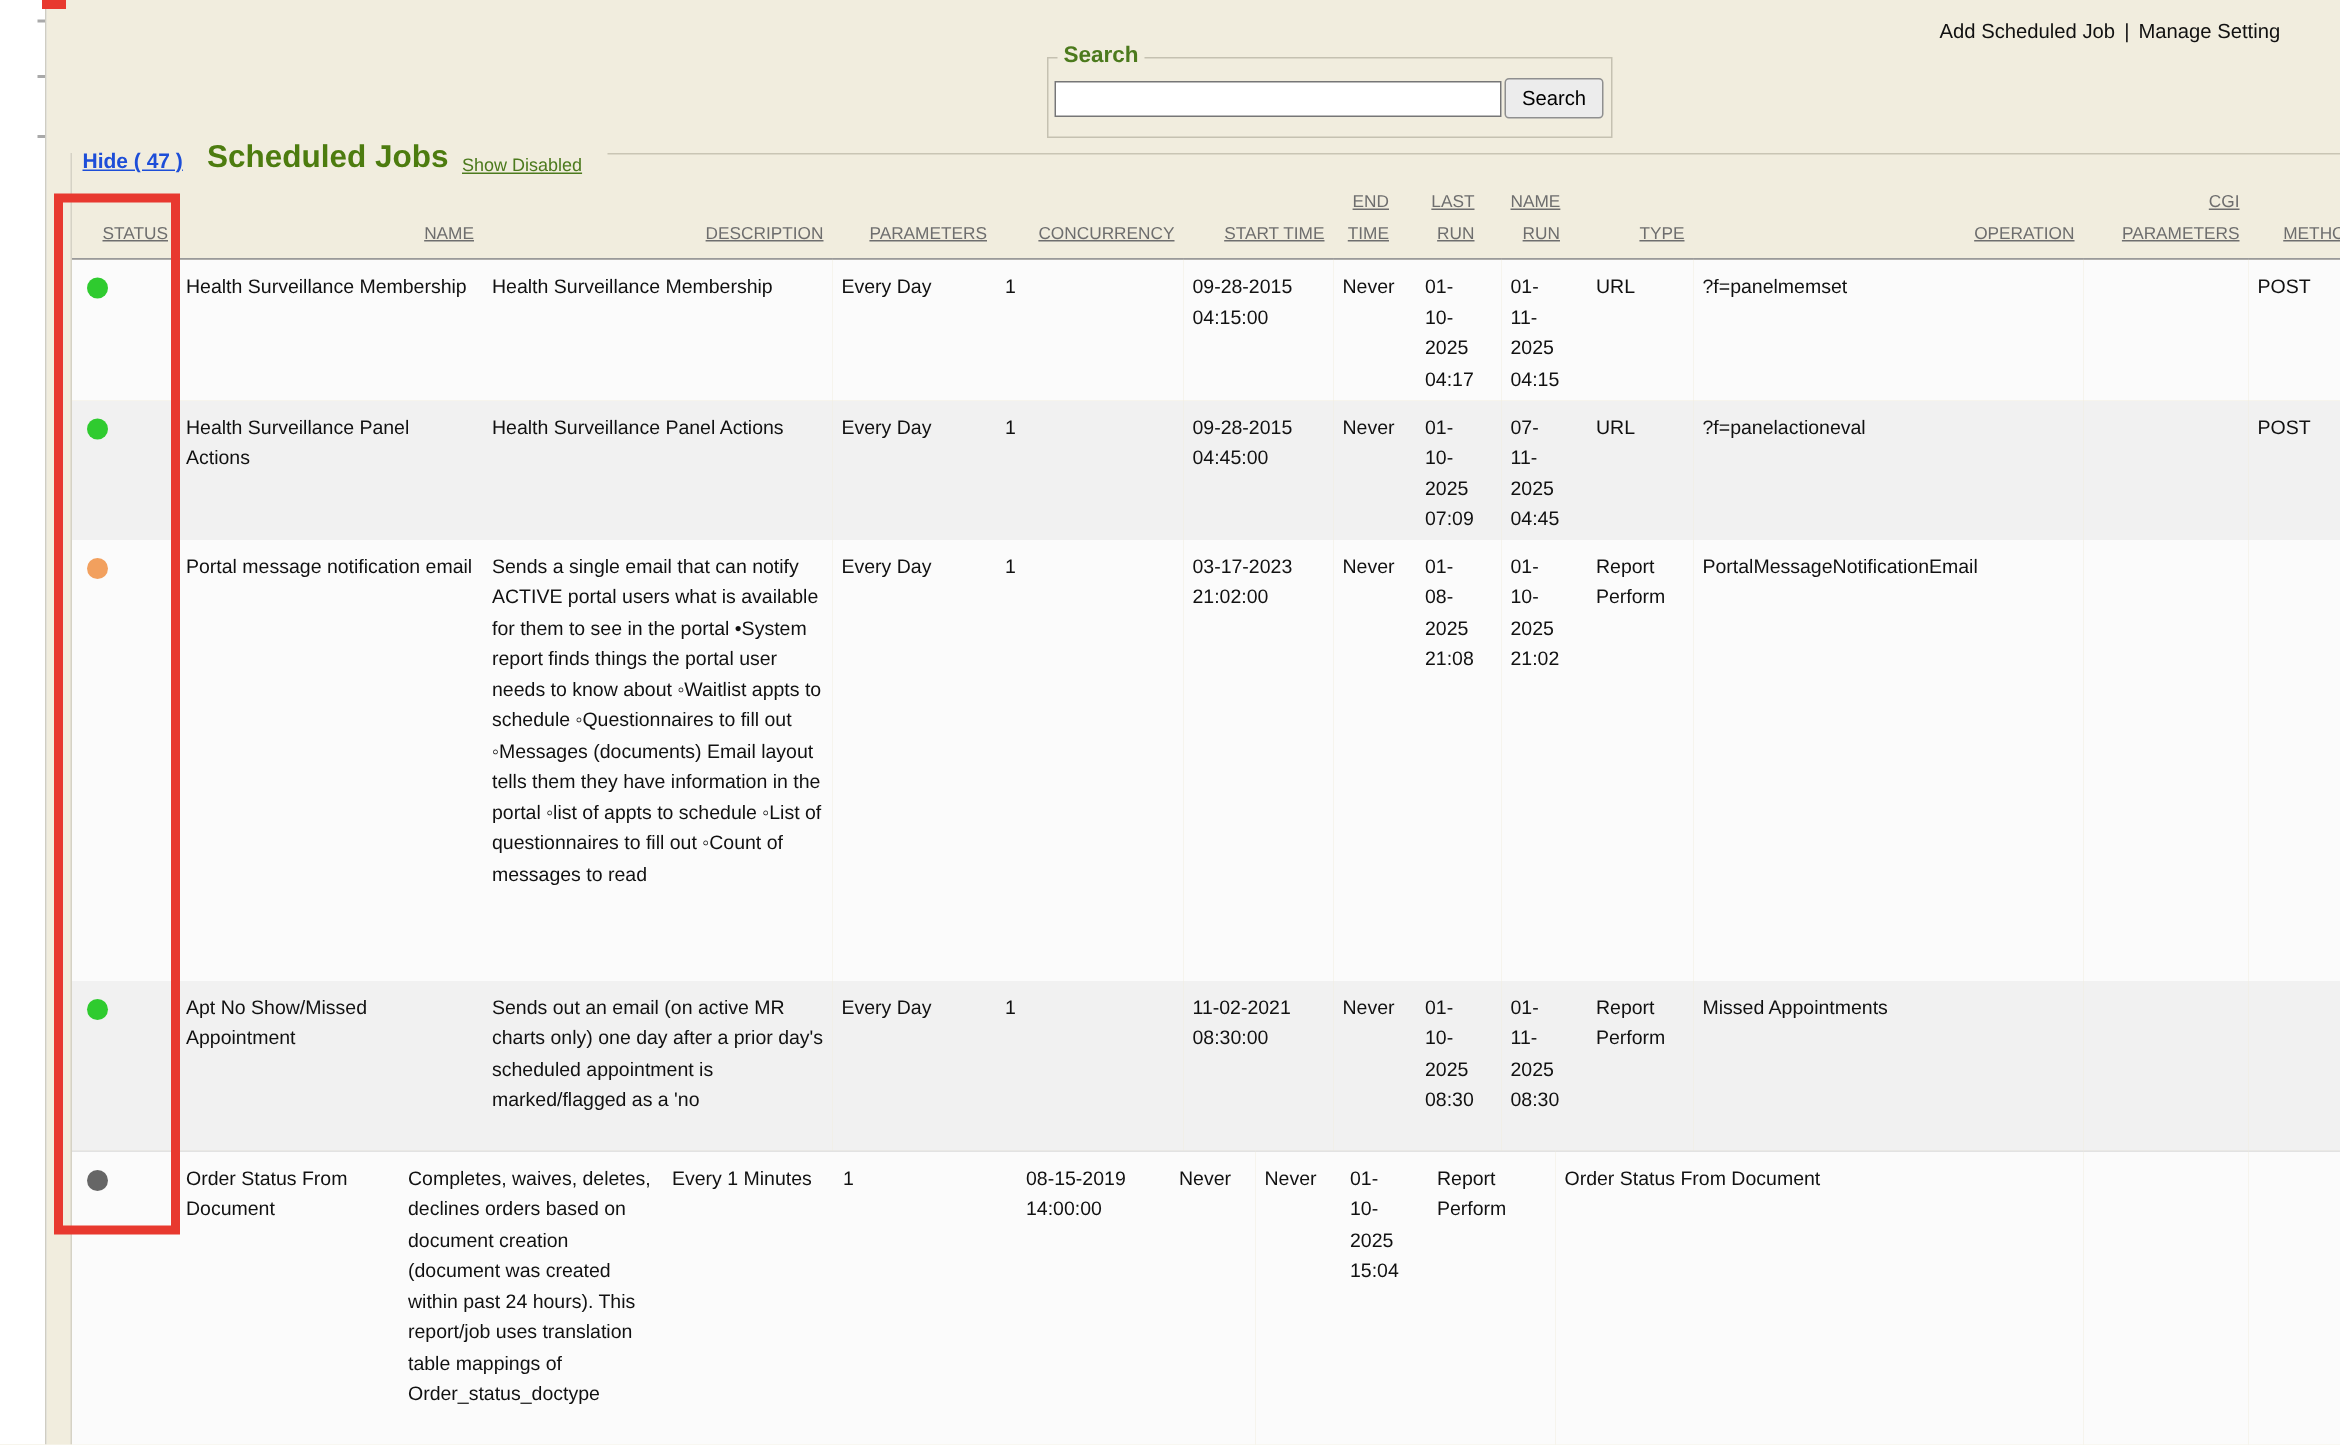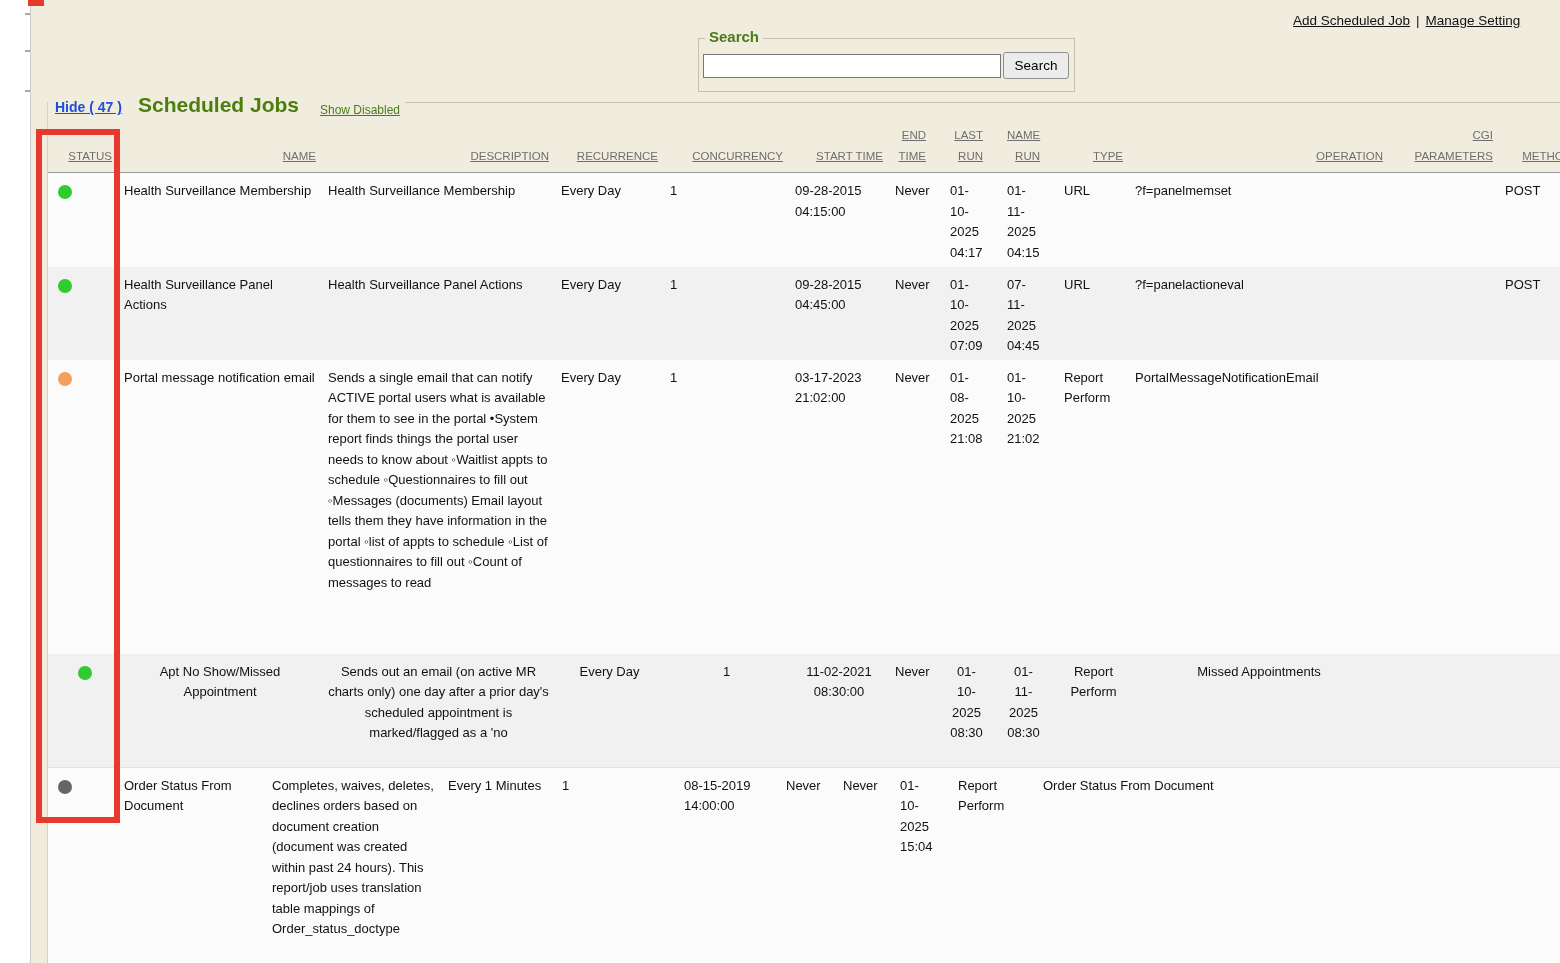--- a/index.html
+++ b/index.html
@@ -4,53 +4,53 @@
 <style>
   html,body{margin:0;padding:0;}
   #page{position:relative;width:1560px;height:963px;overflow:hidden;
         background:#f1edde;font-family:"Liberation Sans",sans-serif;color:#111;}
   
   #gutter{position:absolute;left:0;top:0;width:30px;height:963px;background:#ffffff;
           border-right:1px solid #cfcdc3;}
   .tick{position:absolute;left:25px;width:5px;height:2px;background:#a9a9a9;}
   
   #top-links{position:absolute;left:1293px;top:13px;white-space:nowrap;font-size:13.5px;}
-  #top-links a{color:#111;text-decoration:underline;cursor:pointer;}
+  #top-links a{color:#111;cursor:pointer;}
   .link-sep{margin:0 6px;}
   
   #search-box{position:absolute;left:698px;top:38px;width:375px;height:52px;
               border:1px solid #c5c1b1;background:transparent;}
   #search-box legend, #search-legend{position:absolute;left:6px;top:-11px;padding:0 4px;
               background:#f1edde;color:#4c7a1d;font-weight:bold;font-size:15px;}
   #search-input{position:absolute;left:4px;top:15px;width:288px;height:22px;
               border:1px solid #767676;background:#fff;font-size:13px;padding:0 4px;}
   #search-btn{position:absolute;left:304px;top:13px;width:66px;height:27px;
               background:#ececec;border:1px solid #8f8f8f;border-radius:3px;
               font-size:13.5px;font-family:"Liberation Sans",sans-serif;cursor:pointer;}
   
   #hide-link{position:absolute;left:55px;top:99px;font-size:14px;font-weight:bold;
              color:#1d4ed8;text-decoration:underline;cursor:pointer;}
   #jobs-title{position:absolute;left:138px;top:93px;font-size:21px;font-weight:bold;color:#4d7c0f;}
-  #show-disabled{position:absolute;left:320px;top:103px;font-size:12px;color:#4c7a1d;
+  #show-disabled{position:absolute;left:308px;top:103px;font-size:12px;color:#4c7a1d;
              text-decoration:underline;cursor:pointer;}
   #fs-line-top{position:absolute;left:405px;top:102px;width:1155px;height:1px;background:#c9c5b4;}
   #fs-line-left{position:absolute;left:47px;top:102px;width:1px;height:861px;background:#d5d2c5;}
   
   #table-wrap{position:absolute;left:48px;top:125px;width:1530px;}
   table{border-collapse:collapse;table-layout:fixed;width:1530px;
         font-size:13px;line-height:20.5px;color:#111;}
   th{font-size:11.5px;color:#6e6e6e;font-weight:normal;text-decoration:underline;
      text-align:right;vertical-align:bottom;padding:0 6px 6px 6px;
      border-bottom:1px solid #9a9a9a;cursor:pointer;height:43px;box-sizing:border-box;}
   td{vertical-align:top;padding:8px 6px 0 6px;overflow:hidden;box-sizing:border-box;}
   td.cn, th.cn{padding-right:18px;}
   tr.r-a{background:#fbfbfb;}
   tr.r-b{background:#f1f1f1;}
   tr.h1 td{height:94px;} tr.h2 td{height:93px;} tr.h3 td{height:294px;}
-  tr.h4 td{height:113px;text-align:center;} tr.h5 td{height:205px;}
+  tr.h4 td{height:113px;} tr.h5 td{height:205px;}
   #table2 td{border-top:1px solid #e2e2e2;}
   .dot{display:inline-block;width:14px;height:14px;border-radius:50%;
        margin-left:4px;margin-top:4px;}
   
   #ann-rect{position:absolute;left:36px;top:129px;width:84px;height:694px;
             border:6px solid #e8392f;box-sizing:border-box;z-index:10;pointer-events:none;}
   #ann-mark{position:absolute;left:28px;top:0;width:16px;height:6px;background:#e8392f;z-index:10;}
 </style>
 </head>
 <body>
@@ -94,21 +94,21 @@
         <col style="width:71px">
           <col style="width:260px">
           <col style="width:110px">
         <col style="width:79px">
       </colgroup>
       <thead>
         <tr>
           <th>STATUS</th>
           <th>NAME</th>
           <th>DESCRIPTION</th>
-          <th>RECURRENCE</th>
+          <th>PARAMETERS</th>
           <th>CONCURRENCY</th>
           <th>START TIME</th>
           <th class="cn">END TIME</th>
           <th class="cn">LAST RUN</th>
           <th class="cn">NAME RUN</th>
           <th>TYPE</th>
           <th>OPERATION</th>
           <th>CGI PARAMETERS</th>
           <th>METHOD</th>
         </tr>

